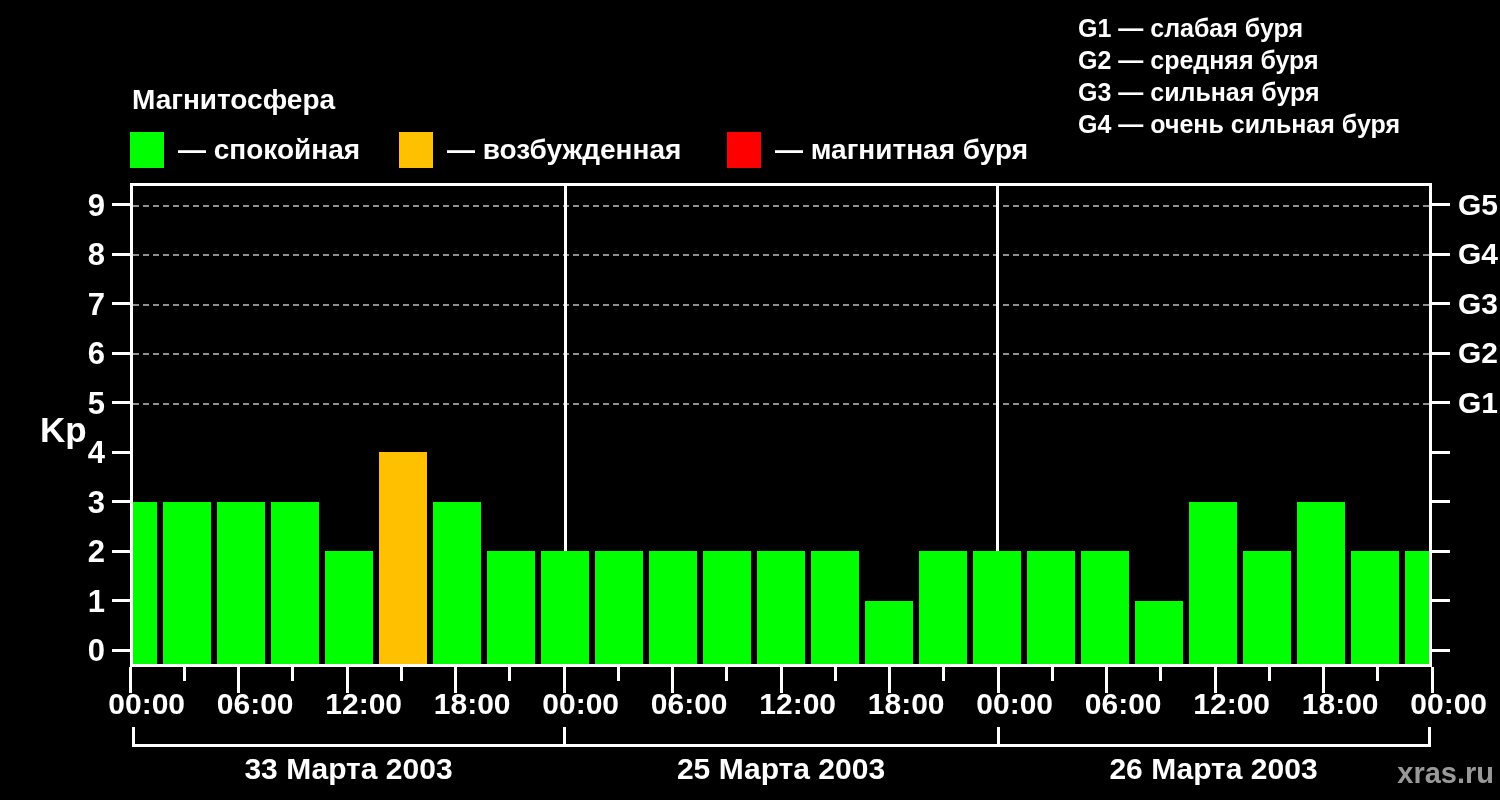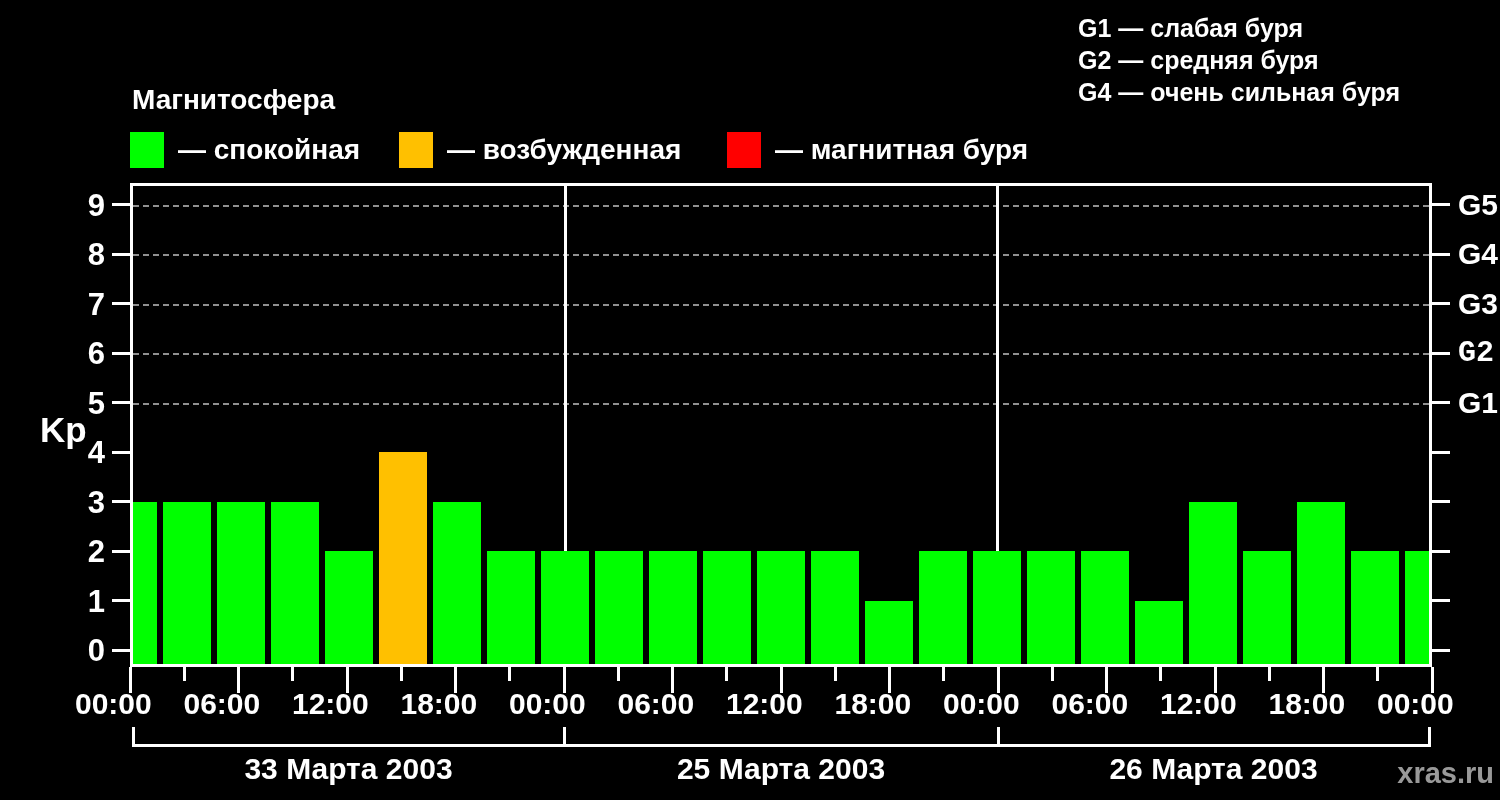--- a/index.html
+++ b/index.html
@@ -17,21 +17,21 @@
   .plot{
     left:130px;top:183px;width:1302px;height:484px;
     border:3px solid #fff;box-sizing:border-box;overflow:hidden;background:#000;
   }
   .bar{position:absolute;bottom:0;z-index:2;}
   .gridline{position:absolute;left:0;width:100%;height:0;border-top:2px dashed #909090;z-index:1;}
   .day-sep{position:absolute;top:0;width:3px;height:100%;background:#fff;z-index:1;}
   .ytick,.xtick,.rtick{background:#fff;}
   .ylab{font-size:31px;text-align:right;width:50px;}
   .glab{font-size:30px;}
-  .xlab{font-size:30px;text-align:left;width:110px;white-space:nowrap;}
+  .xlab{font-size:30px;text-align:right;width:110px;white-space:nowrap;}
   .kp-label{left:40px;top:410px;font-size:35px;}
   .bracket-h{background:#fff;height:3px;top:744px;}
   .bracket-v{background:#fff;width:3px;height:20px;top:727px;}
   .day-label{font-size:30px;text-align:center;width:400px;top:752px;white-space:nowrap;}
   .watermark{left:1330px;top:757px;width:164px;text-align:right;font-size:29px;color:#999;}
 </style>
 </head>
 <body>
 
 <div class="stage">
@@ -47,20 +47,21 @@
     <span>— спокойная</span>
   </div>
   <div class="abs legend-item li-2">
     <span class="swatch" style="background: rgb(255, 0, 0);"></span>
     <span>— магнитная буря</span>
   </div>
 
   <div class="abs gscale" id="gscale">
       <div>G1 — слабая буря</div>
       <div>G2 — средняя буря</div>
+      <div>G3 — сильная буря</div>
       <div>G4 — очень сильная буря</div>
     </div>
 
   <div class="abs kp-label">Kp</div>
 
   <div class="abs plot" id="plot">
       <div class="gridline" style="top: 216.5px;"></div>
       <div class="gridline" style="top: 167px;"></div>
       <div class="gridline" style="top: 117.5px;"></div>
       <div class="gridline" style="top: 68px;"></div>
@@ -121,21 +122,21 @@
       <div class="abs rtick" style="left: 1432px; top: 302px; width: 18px; height: 3px;"></div>
       <div class="abs ytick" style="left: 112px; top: 252.5px; width: 18px; height: 3px;"></div>
       <div class="abs ylab" style="left: 55px; top: 237px;">8</div>
       <div class="abs rtick" style="left: 1432px; top: 252.5px; width: 18px; height: 3px;"></div>
       <div class="abs ytick" style="left: 112px; top: 203px; width: 18px; height: 3px;"></div>
       <div class="abs ylab" style="left: 55px; top: 187.5px;">9</div>
       <div class="abs rtick" style="left: 1432px; top: 203px; width: 18px; height: 3px;"></div>
       <div class="abs glab" style="left: 1458px; top: 187.5px;">G5</div>
       <div class="abs glab" style="left: 1458px; top: 237px;">G4</div>
       <div class="abs glab" style="left: 1458px; top: 286.5px;">G3</div>
-      <div class="abs glab" style="left: 1458px; top: 336px; font-family: Liberation Mono, monospace;">G2</div>
+      <div class="abs glab" style="left: 1458px; top: 336px;">G2</div>
       <div class="abs glab" style="left: 1458px; top: 385.5px;">G1</div>
       <div class="abs xtick" style="left: 128.5px; top: 667px; width: 3px; height: 26px;"></div>
       <div class="abs xlab" style="left: 75px; top: 687px;">00:00</div>
       <div class="abs xtick" style="left: 182.75px; top: 667px; width: 3px; height: 14px;"></div>
       <div class="abs xtick" style="left: 237px; top: 667px; width: 3px; height: 26px;"></div>
       <div class="abs xlab" style="left: 183.5px; top: 687px;">06:00</div>
       <div class="abs xtick" style="left: 291.25px; top: 667px; width: 3px; height: 14px;"></div>
       <div class="abs xtick" style="left: 345.5px; top: 667px; width: 3px; height: 26px;"></div>
       <div class="abs xlab" style="left: 292px; top: 687px;">12:00</div>
       <div class="abs xtick" style="left: 399.75px; top: 667px; width: 3px; height: 14px;"></div>

